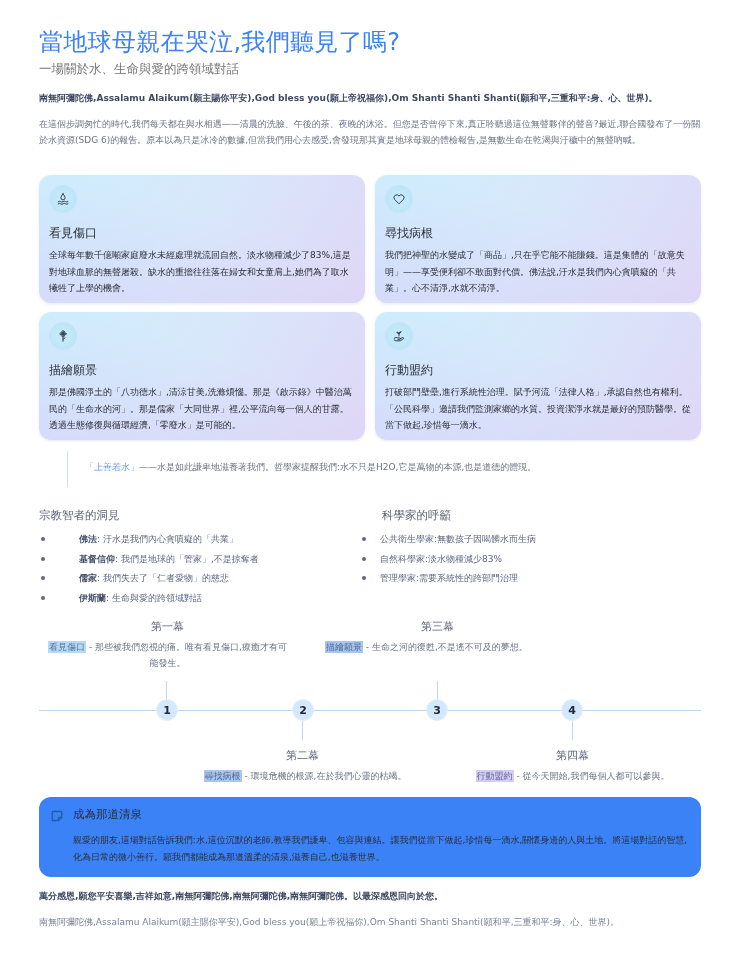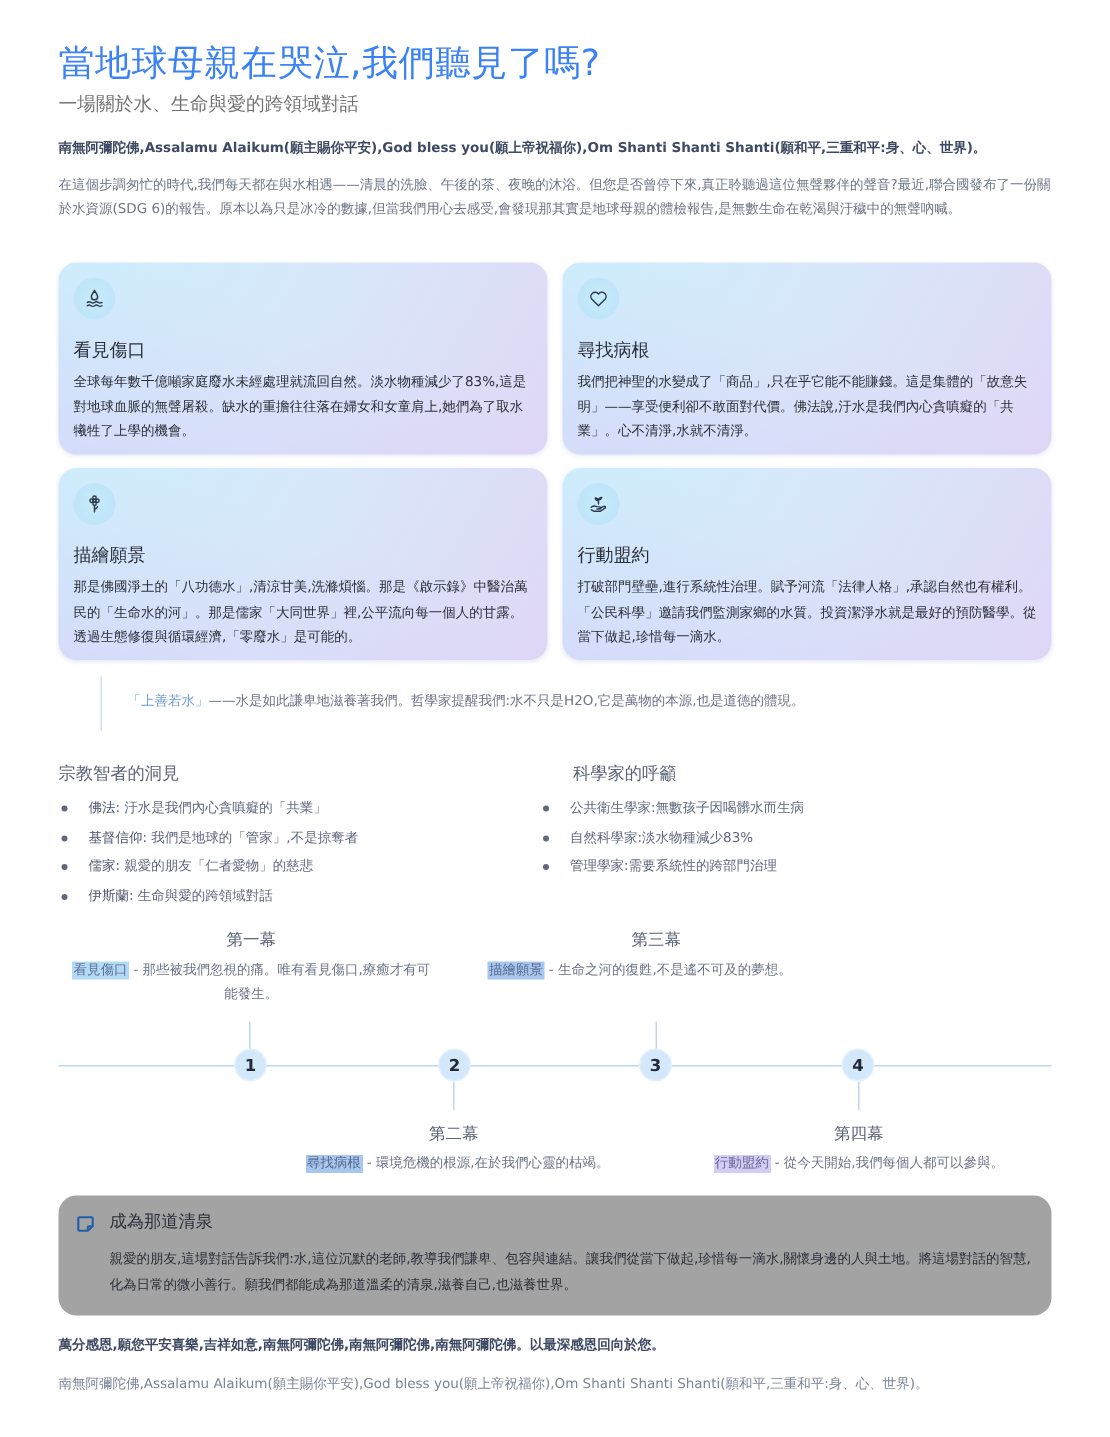--- a/index.html
+++ b/index.html
@@ -23,35 +23,35 @@
     .card .card-title { position: absolute; left: 10px; top: 50px; font-size: 12px; color: #2b2f3a; font-weight: 500; }
     .card .card-body { position: absolute; left: 10px; top: 72px; width: 308px; font-size: 9px; line-height: 16.5px; color: #2b2f3a; }
 
     .quote { position: absolute; left: 39px; top: 451px; width: 660px; height: 36px; border-left: 1px solid #cfe0f3; padding-left: 17px; padding-top: 10px; font-size: 9px; color: #6b7386; white-space: nowrap; margin-left: 28px; }
     .quote .q-accent { color: #6f9bd6; }
 
     .col-title { position: absolute; top: 508px; font-size: 11.5px; color: #5b6478; }
     .bullets { position: absolute; top: 533px; list-style: none; }
     .bullets li { position: relative; padding-left: 20px; font-size: 9px; height: 19.5px; line-height: 12px; color: #5f6880; white-space: nowrap; }
     .bullets li::before { content: ""; position: absolute; left: 2px; top: 4px; width: 4px; height: 4px; border-radius: 50%; background: #5f6880; }
-    .bullets li b { color: #48526b; font-weight: 400; }
+    .bullets li b { color: #48526b; font-weight: 700; margin-left: 20px; }
 
     .act-title { position: absolute; font-size: 11px; color: #5b6478; white-space: nowrap; text-align: center; }
     .act-desc { position: absolute; font-size: 9px; line-height: 16px; color: #6b7386; text-align: center; }
     .hl { padding: 1px 1px; }
     .hl-blue { background: #b3dbf6; color: #5d6f96; }
     .hl-steel { background: #a7c7ef; color: #56688d; }
     .hl-purple { background: #d3ccf4; color: #6a6a95; }
 
     .timeline-line { position: absolute; left: 39px; top: 710px; width: 662px; height: 1px; background: #bcd8ee; }
     .tick { position: absolute; width: 1px; background: #bcd8ee; }
     .node { position: absolute; width: 22px; height: 22px; border-radius: 50%; background: #d3e8fb; border: 1px solid #e4f1fd;
             display: flex; align-items: center; justify-content: center; font-size: 11px; font-weight: 700; color: #20283a; }
 
-    .callout { position: absolute; left: 39px; top: 797px; width: 662px; height: 80px; border-radius: 12px; background: #a3a3a3; }
+    .callout { position: absolute; left: 39px; top: 797px; width: 662px; height: 80px; border-radius: 12px; background: #3b82f6; }
     .callout .c-icon { position: absolute; left: 12px; top: 13px; width: 12px; height: 12px; }
     .callout .c-title { position: absolute; left: 34px; top: 10px; font-size: 11.5px; color: #2b2f3a; }
     .callout .c-body { position: absolute; left: 34px; top: 35px; width: 620px; font-size: 9px; line-height: 17px; color: #2b2f3a; }
 
     .thanks { position: absolute; left: 39px; top: 890px; font-size: 9px; font-weight: 700; color: #3e4a63; white-space: nowrap; }
     .closing { position: absolute; left: 39px; top: 916px; font-size: 9px; color: #7b8396; white-space: nowrap; }
   </style>
 </head>
 <body>
 
@@ -109,21 +109,21 @@
 </div>
 
 <div class="quote">
   <span class="q-accent">「上善若水」</span><span>——水是如此謙卑地滋養著我們。哲學家提醒我們:水不只是H2O,它是萬物的本源,也是道德的體現。</span>
 </div>
 
 <div class="col-title" style="left:39px;">宗教智者的洞見</div>
 <ul class="bullets" style="left:39px;">
   <li><b>佛法</b><span>: 汙水是我們內心貪嗔癡的「共業」</span></li>
   <li><b>基督信仰</b><span>: 我們是地球的「管家」,不是掠奪者</span></li>
-  <li><b>儒家</b><span>: 親愛的朋友「仁者愛物」的慈悲</span></li>
+  <li><b>儒家</b><span>: 我們失去了「仁者愛物」的慈悲</span></li>
   <li><b>伊斯蘭</b><span>: 生命與愛的跨領域對話</span></li>
 </ul>
 
 <div class="col-title" style="left:382px;">科學家的呼籲</div>
 <ul class="bullets" style="left:360px;">
   <li>公共衛生學家:無數孩子因喝髒水而生病</li>
   <li>自然科學家:淡水物種減少83%</li>
   <li>管理學家:需要系統性的跨部門治理</li>
 </ul>
 

